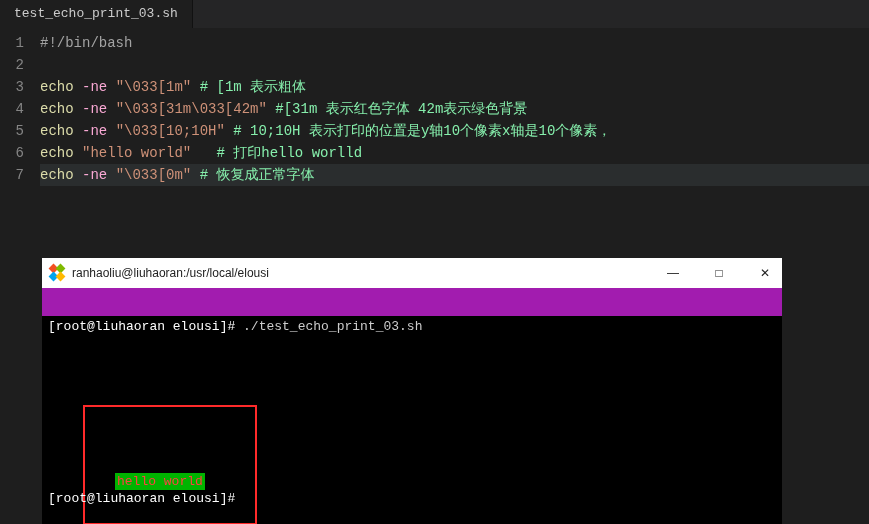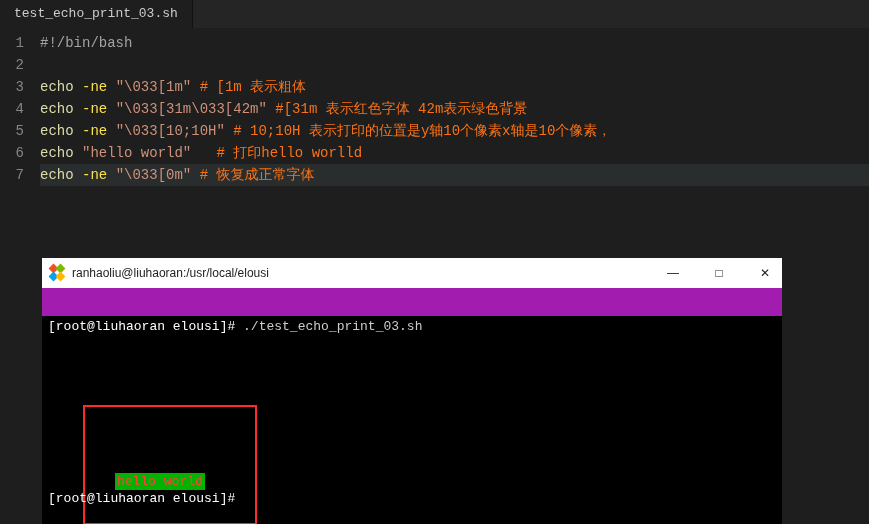--- a/index.html
+++ b/index.html
@@ -24,23 +24,23 @@
     display:flex; background:#1e1e1e; padding-top:4px;
   }
   .gutter {
     width:40px; text-align:right; color:#858585;
     padding-right:16px; user-select:none;
   }
   .gutter div, .code-lines div { height:22px; line-height:22px; white-space:pre; }
   .code-lines { flex:1; }
   .line-hl { background:#2a2d2e; }
   .cmd  { color:#dcdcaa; }
-  .opt  { color:#fde047; }
+  .opt  { color:#f9a8d4; }
   .str  { color:#ce9178; }
-  .cmt  { color:#f97316; }
+  .cmt  { color:#86efac; }
   .sh   { color:#a3a3a3; }
 
   
   .term-window {
     position:absolute; left:42px; top:258px;
     width:740px; height:240px;
     background:#a21caf;
   }
   .term-title {
     height:30px; display:flex; align-items:center;

